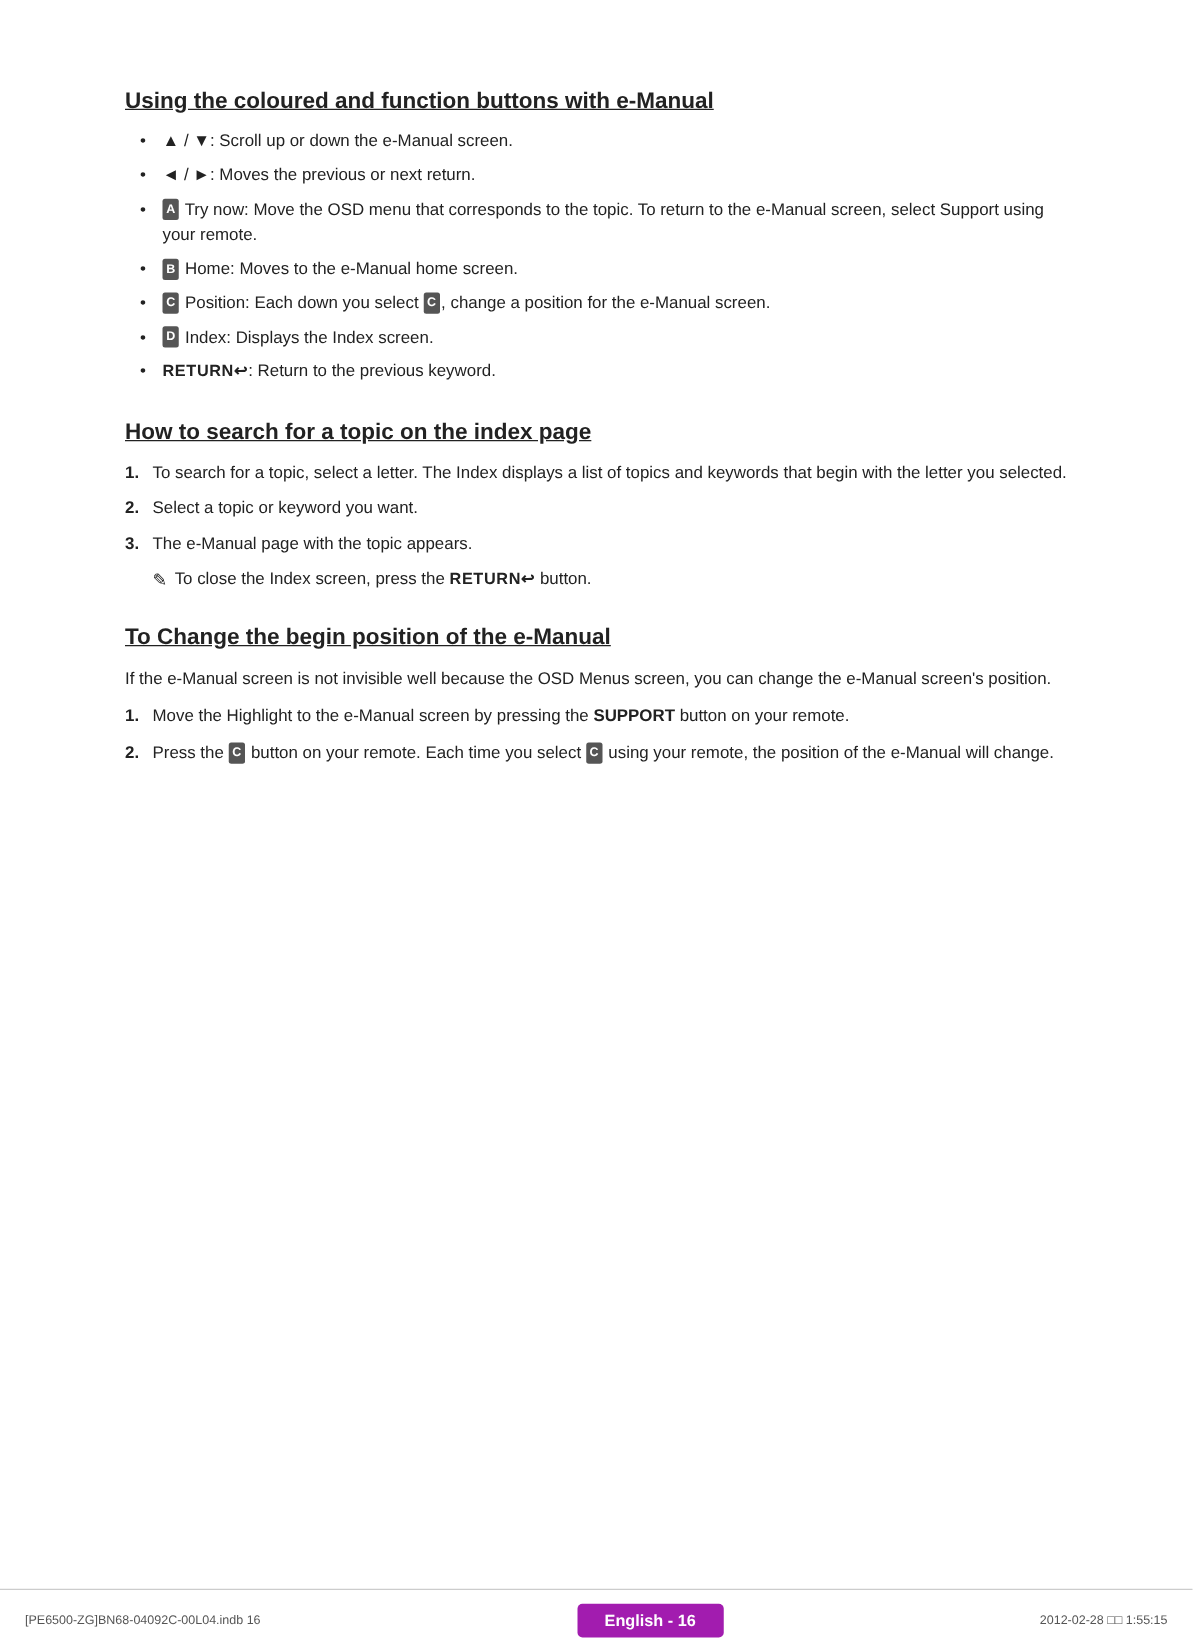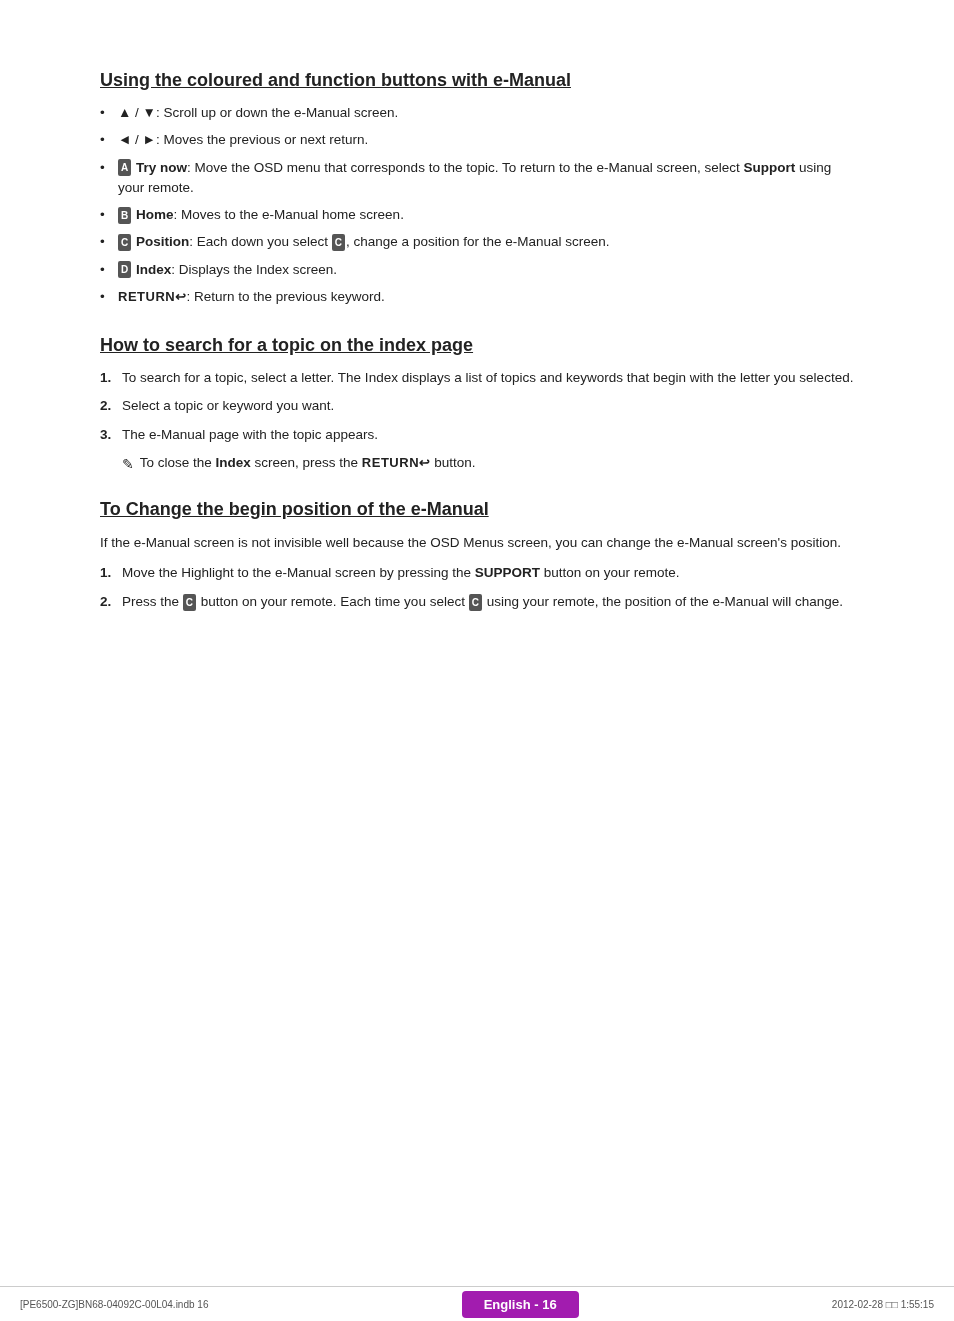--- a/index.html
+++ b/index.html
@@ -71,21 +71,21 @@
     .section-title {
       font-size: 18px;
       font-weight: bold;
       text-decoration: underline;
       margin-bottom: 12px;
     }
 
     .bullet-list {
       list-style: none;
       padding: 0;
-      margin: 0;
+      margin: 12px;
     }
 
     .bullet-list li {
       padding-left: 18px;
       position: relative;
       margin-bottom: 7px;
       line-height: 1.5;
       font-size: 13.5px;
     }
 
@@ -111,21 +111,21 @@
     }
 
     .numbered-list li .num {
       position: absolute;
       left: 0;
       top: 0;
       font-weight: bold;
     }
 
     .bold {
-      font-weight: bold;
+      font-weight: normal;
     }
 
     .btn-icon {
       display: inline-block;
       background: #555;
       color: #fff;
       font-size: 10px;
       font-weight: bold;
       padding: 1px 3px;
       border-radius: 2px;
@@ -159,21 +159,21 @@
     .section-divider {
       margin-bottom: 24px;
     }
 
     
     .footer {
       position: absolute;
       bottom: 0;
       left: 0;
       right: 0;
-      height: 35px;
+      height: 50px;
       display: flex;
       align-items: center;
       justify-content: space-between;
       padding: 0 20px;
       border-top: 1px solid #ccc;
     }
 
     .footer-left {
       font-size: 10px;
       color: #555;

